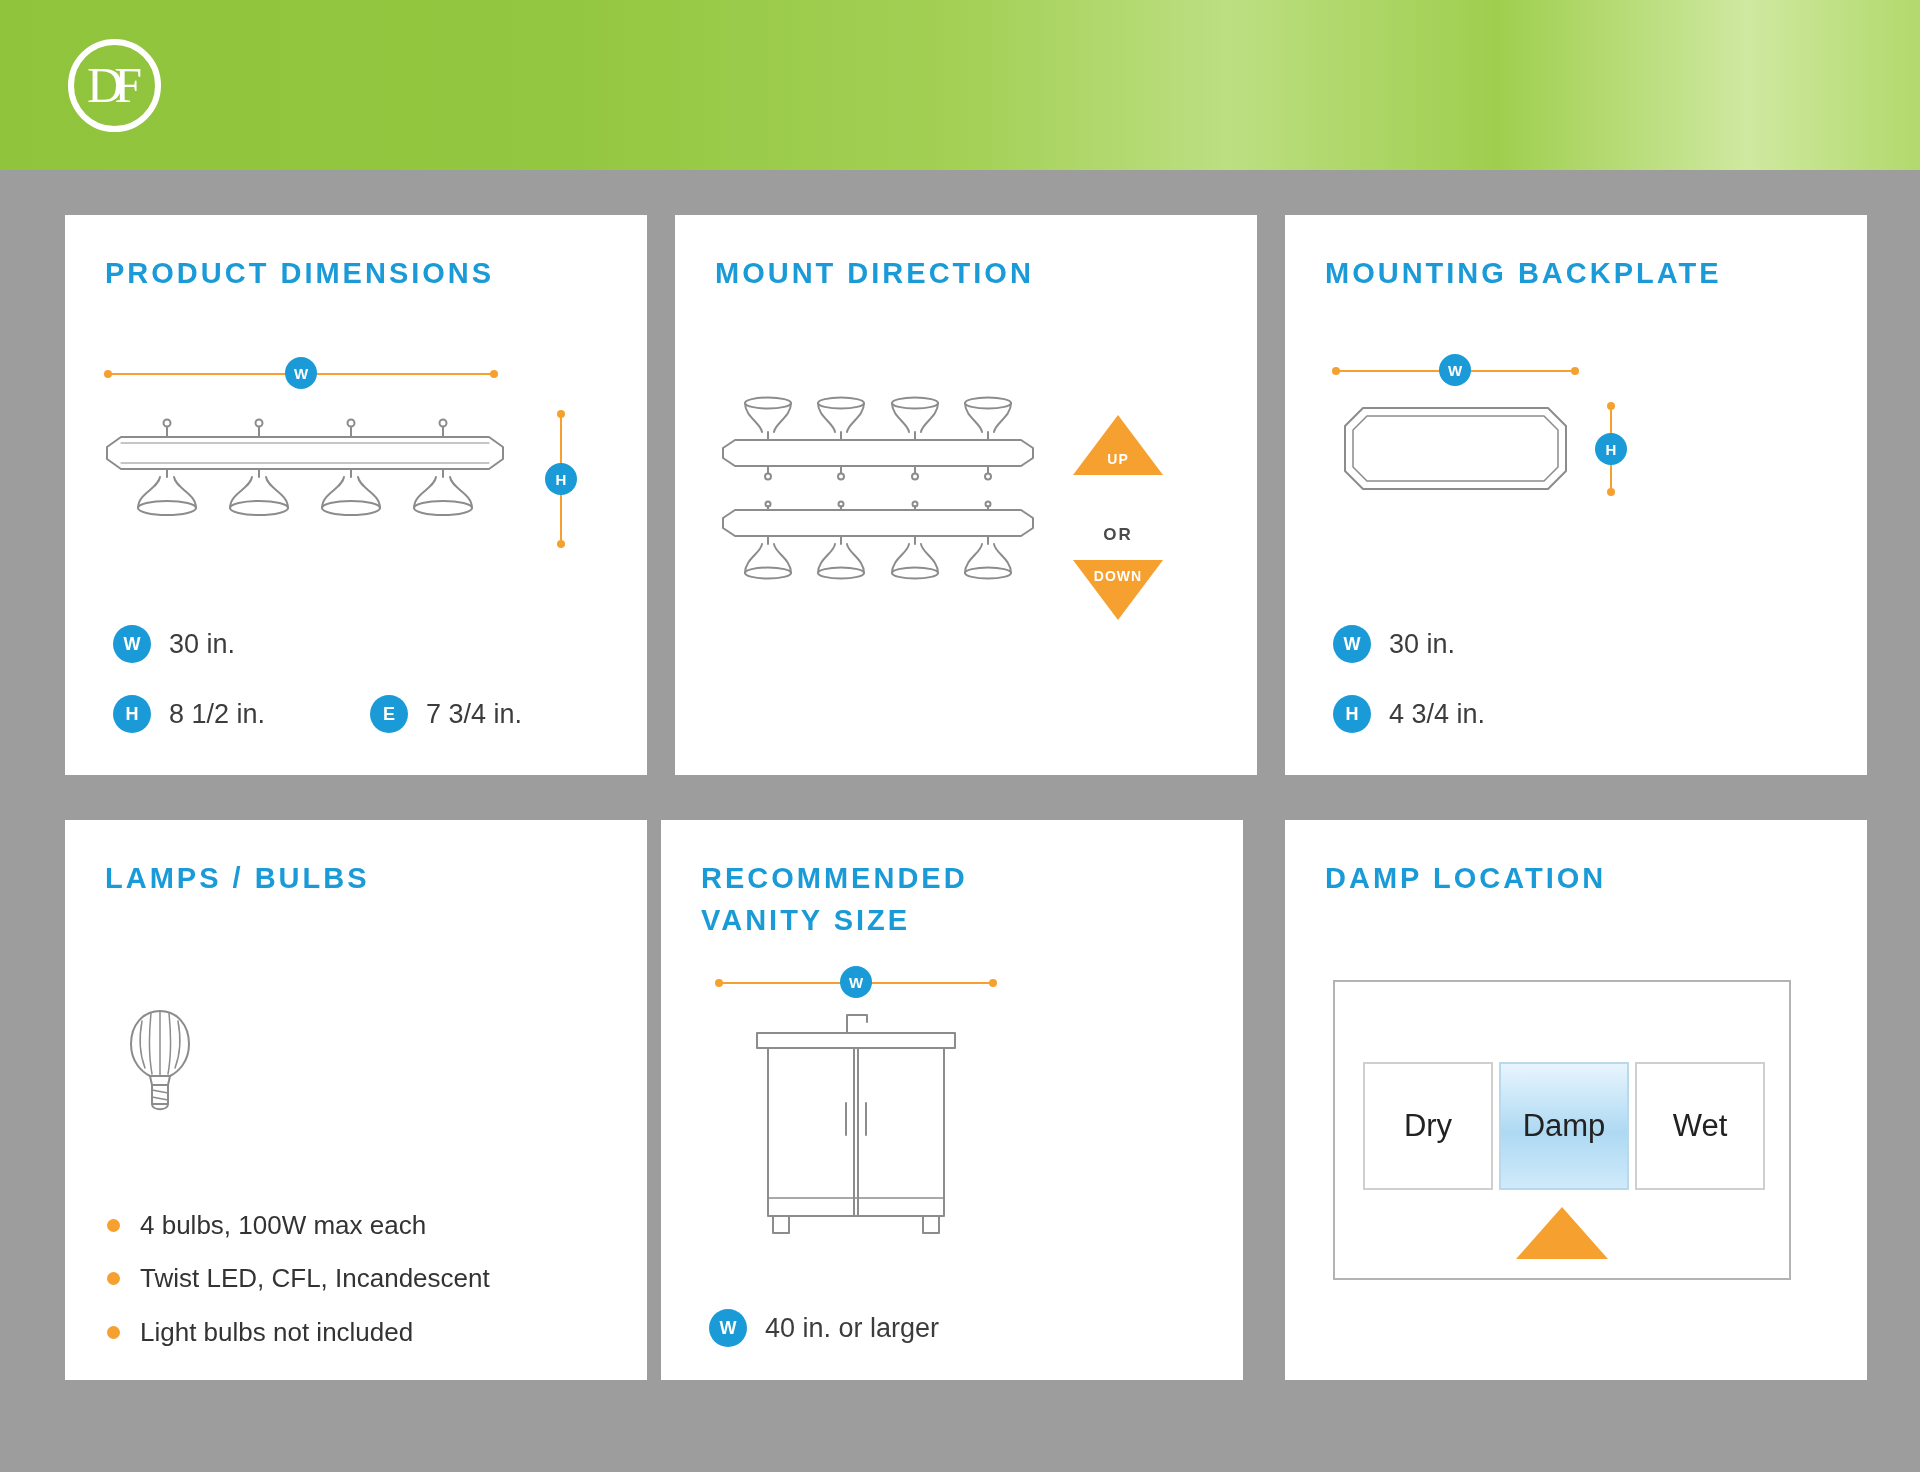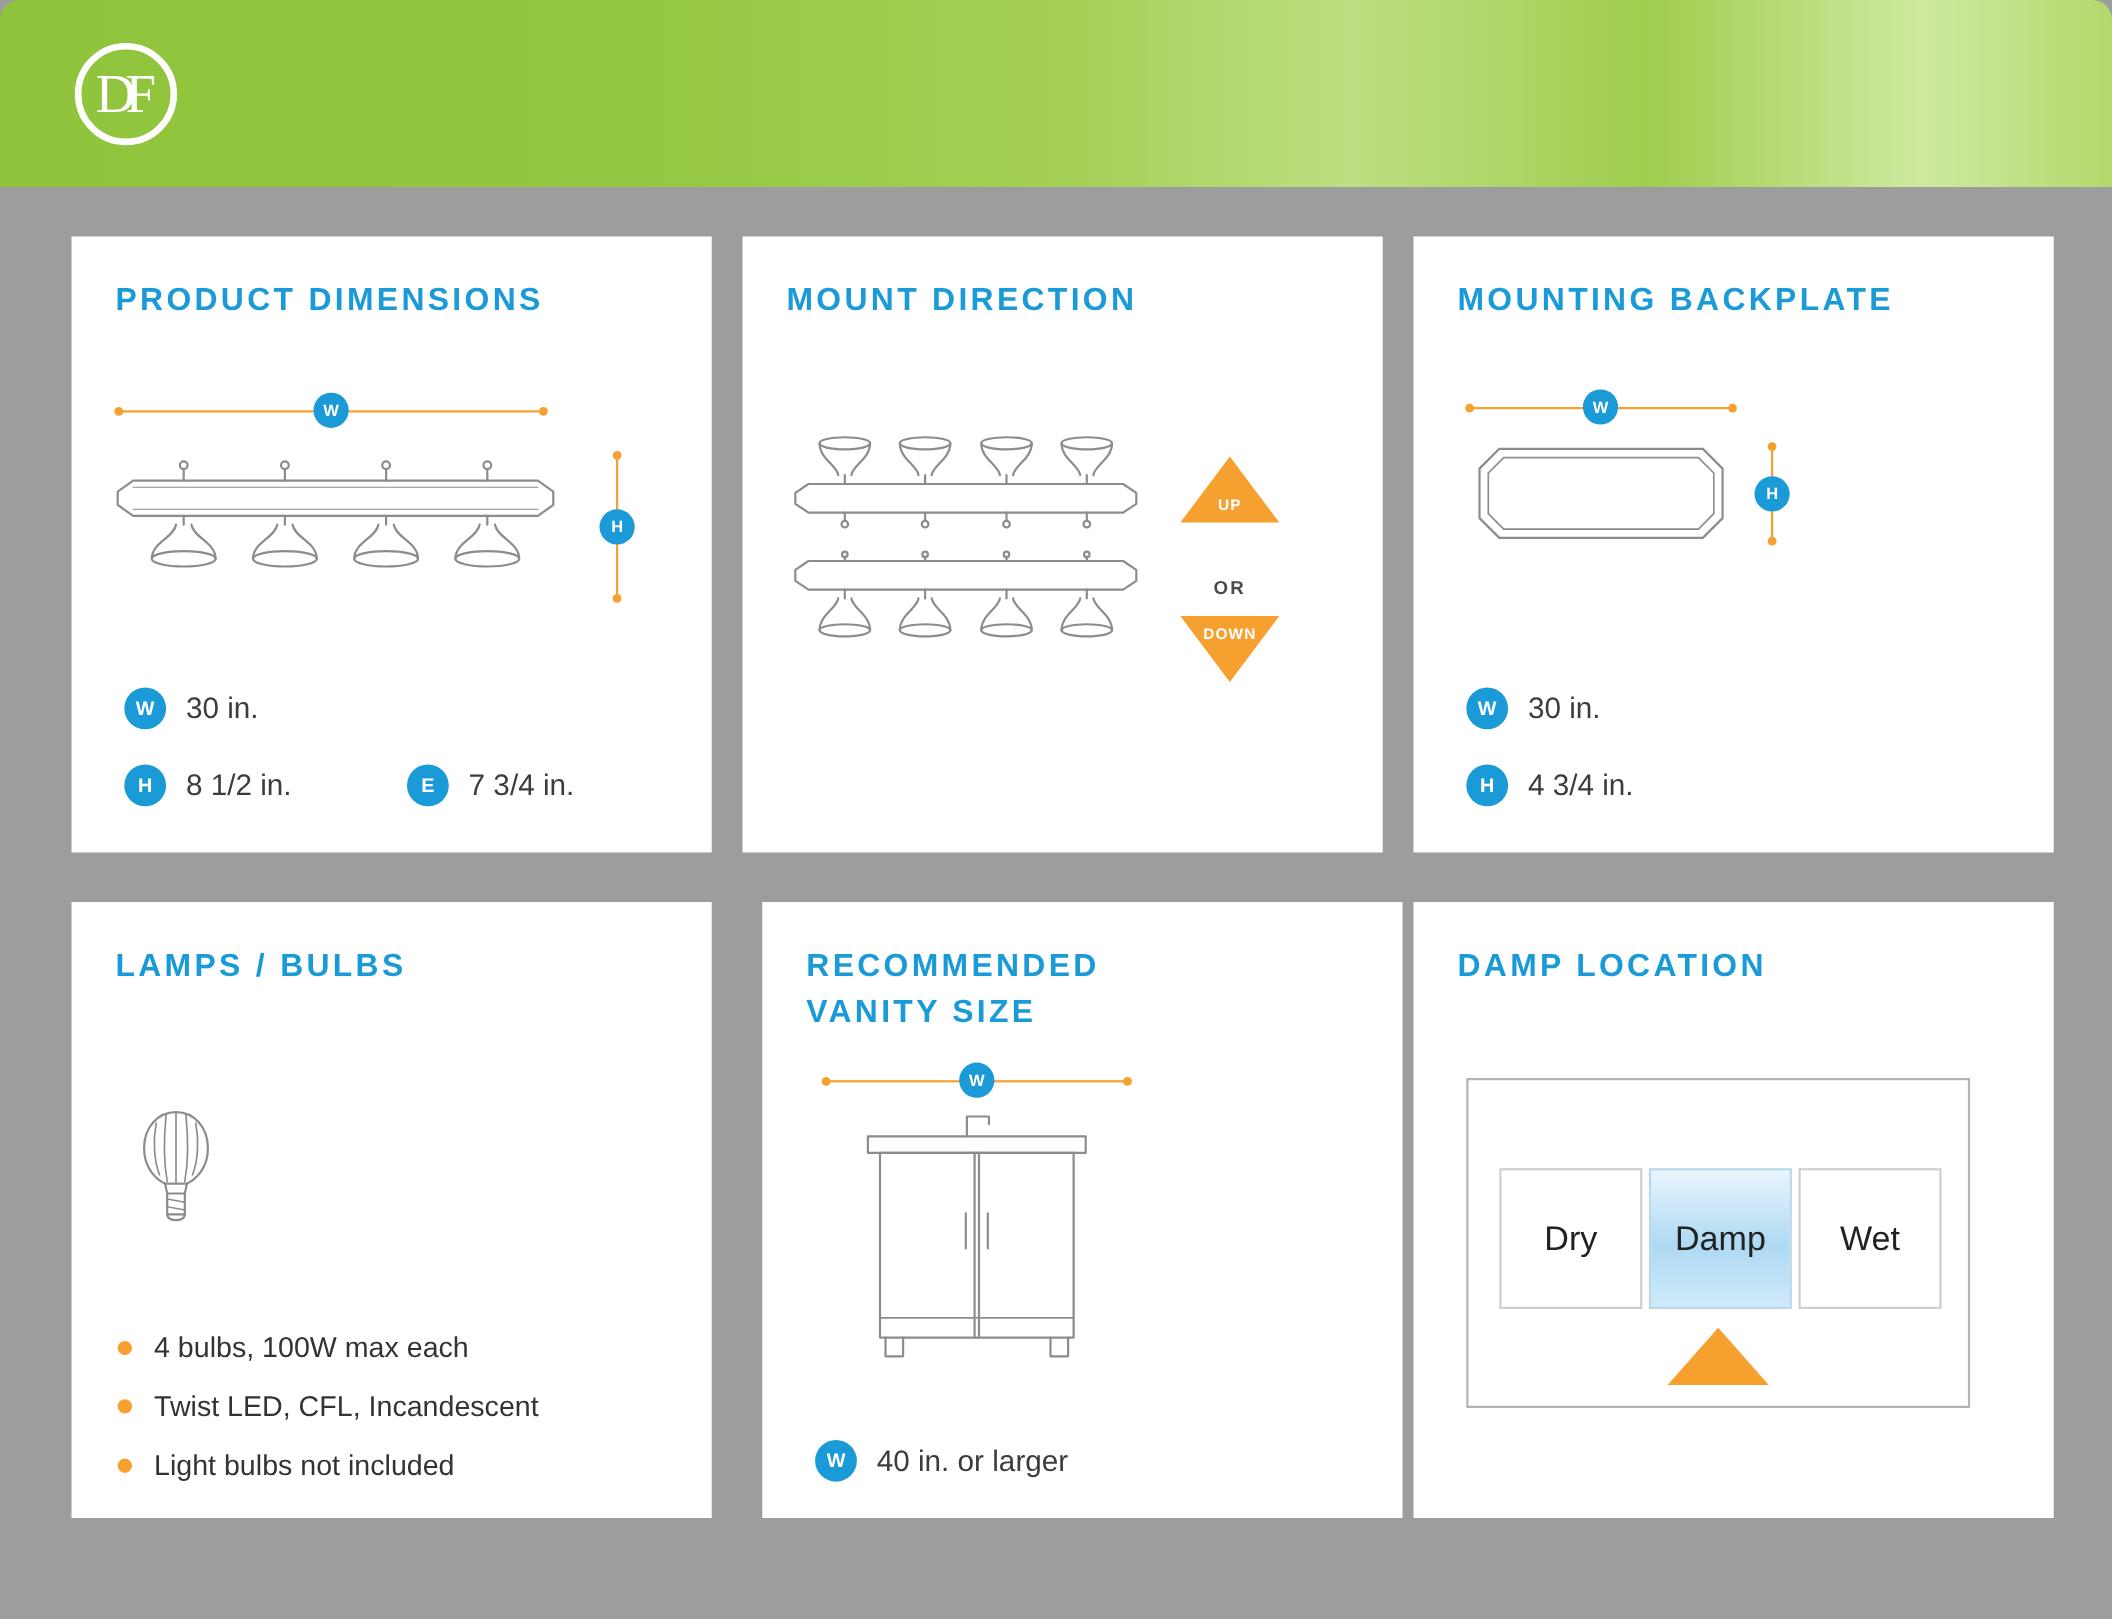--- a/index.html
+++ b/index.html
@@ -1,20 +1,19 @@
 <!DOCTYPE html>
 <html><head>
 <meta charset="utf-8">
 <style>
   html,body { margin:0; padding:0; background:#9d9d9d; }
   .board {
     position:relative; width:1920px; height:1472px;
     background:#9d9d9d; font-family:"Liberation Sans", sans-serif;
     overflow:hidden;
-    border-radius:18px;
   }
 
   
   .header {
     position:absolute; left:0; top:0; width:1920px; height:170px;
     background:linear-gradient(90deg,#8fc43c 0%,#94c741 30%,#a3d055 50%,#bcdf82 64%,#9fce4e 78%,#cfe9a0 91%,#b2d96c 100%);
     display:flex; align-items:center;
   }
   .logo {
     margin-left:68px; width:93px; height:93px; border:6px solid #ffffff;
@@ -30,21 +29,21 @@
     color:#ffffff; letter-spacing:5px; white-space:nowrap;
   }
   .brand sup { font-size:20px; vertical-align:super; letter-spacing:0; }
 
   
   .card { position:absolute; width:570px; height:560px; background:#ffffff;padding-left:12px; }
   #card-pd { left:65px;   top:215px; }
   #card-md { left:675px;  top:215px; }
   #card-mb { left:1285px; top:215px; }
   #card-lb { left:65px;   top:820px; }
-  #card-vs { left:693px;  top:820px; }
+  #card-vs { left:661px;  top:820px; }
   #card-dl { left:1285px; top:820px; }
 
   .card-title {
     position:absolute; left:40px; top:42px; font-size:29px;
     letter-spacing:3px; color:#1a9bd7; font-weight:600; white-space:nowrap;
   }
   .card-title.line2 { top:84px; }
 
   
   .meas-h { position:absolute; height:2px; background:#f5a02f; }

